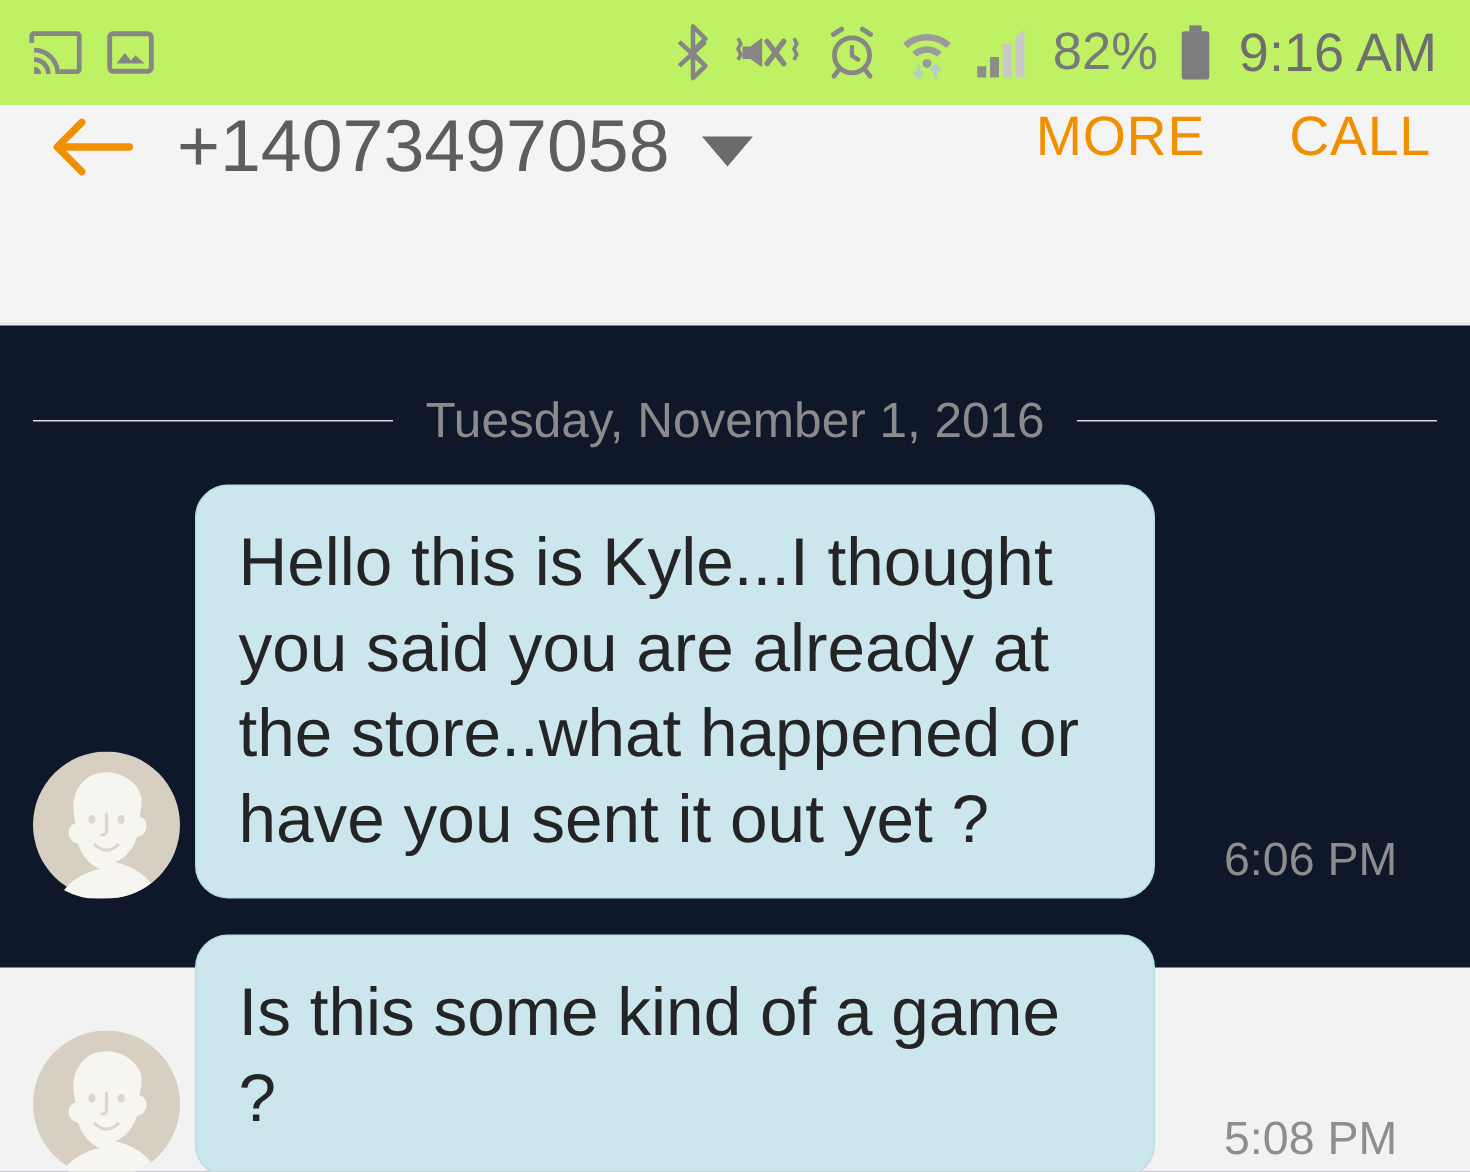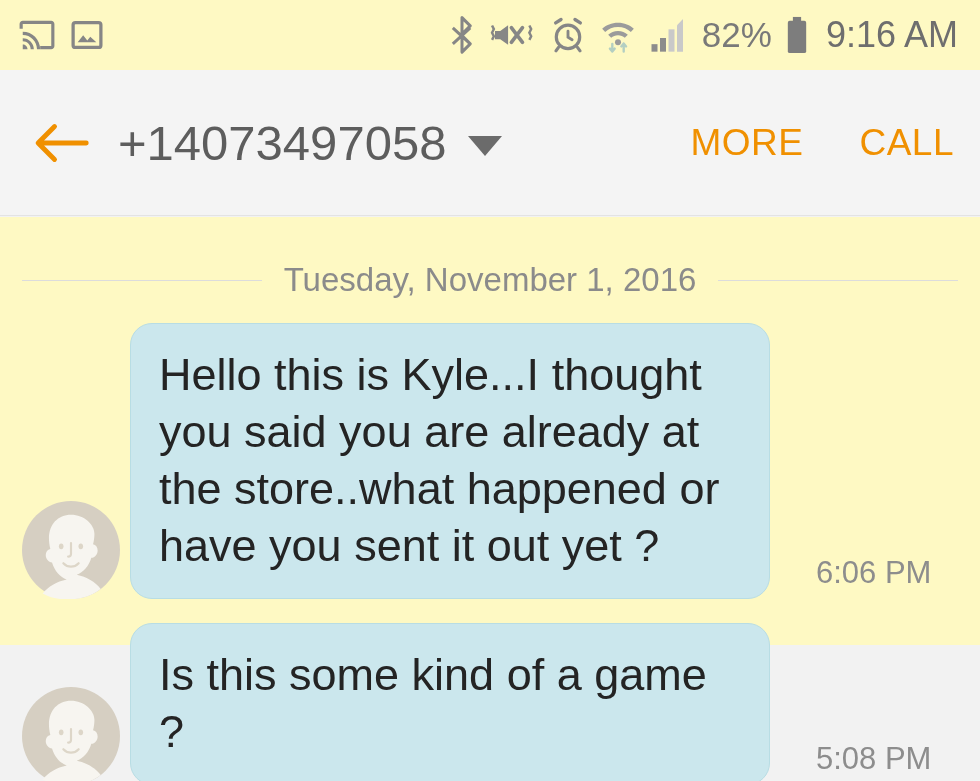--- a/index.html
+++ b/index.html
@@ -9,38 +9,38 @@
     background:#f2f2f2;
     font-family:"Liberation Sans", sans-serif;
     overflow:hidden;
   }
 
   .screen { position:relative; width:980px; height:781px; background:#f2f2f2; }
 
   
   .status-bar {
     position:absolute; top:0; left:0; width:980px; height:70px;
-    background:#fef9c3;
+    background:#bef264;
     display:flex; align-items:center;
     padding:0 22px 0 18px;
   }
   .status-left  { display:flex; align-items:center; gap:14px; }
   .status-right { margin-left:auto; display:flex; align-items:center; gap:13px; }
   .sb-icon { display:flex; align-items:center; justify-content:center; }
   .sb-text {
     font-size:35px; color:#797979; letter-spacing:0px;
     font-family:"Liberation Sans", sans-serif;
   }
   .sb-clock { font-size:36px; color:#6e6e6e; margin-left:4px; }
 
   
   .app-bar {
     position:absolute; top:70px; left:0; width:980px; height:146px;
     background:#f4f4f4;
-    display:flex; align-items:center;
+    display:flex; align-items:flex-start;
     padding:0 26px 0 34px;
     border-bottom:1px solid #e3e3e3;
   }
   .back-btn { width:56px; height:56px; display:flex; align-items:center; justify-content:center; flex:none; }
   .title-wrap { display:flex; align-items:center; margin-left:28px; gap:22px; }
   .contact-title {
     font-size:49px; color:#5d5d5d; font-weight:400;
     font-family:"Liberation Sans", sans-serif; white-space:nowrap;
   }
   .caret {
@@ -51,21 +51,21 @@
     margin-top:6px;
   }
   .app-actions { margin-left:auto; display:flex; align-items:center; gap:56px; }
   .action-btn {
     font-size:37px; color:#f09000; font-weight:400; letter-spacing:0.5px;
     font-family:"Liberation Sans", sans-serif; background:none; border:none;
     cursor:pointer; padding:0;
   }
 
   
-  .thread { position:absolute; top:217px; left:0; width:980px; height:428px; background:#fef9c3; }
+  .thread { position:absolute; top:217px; left:0; width:980px; height:428px; background:#0f172a; }
 
   .date-divider { display:flex; align-items:center; padding:44px 22px 0 22px; }
   .date-line { flex:1; height:1px; background:#dcdcdc; }
   .date-label {
     font-size:33px; color:#8b8b8b; padding:0 22px; white-space:nowrap;
     font-family:"Liberation Sans", sans-serif;
   }
 
   .msg-row { display:flex; align-items:flex-end; padding:0 0 0 22px; margin-top:24px; }
 

